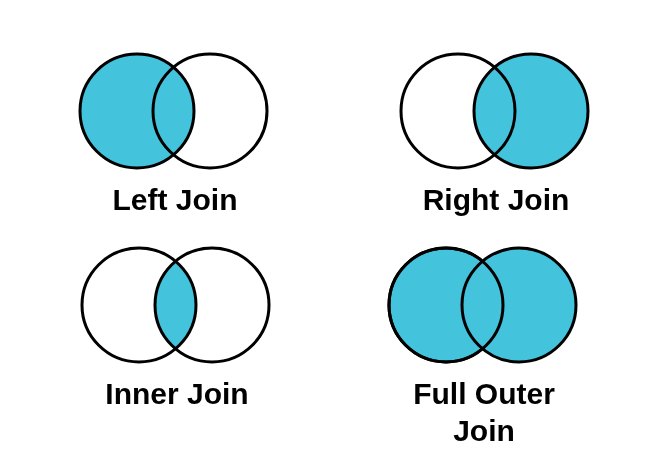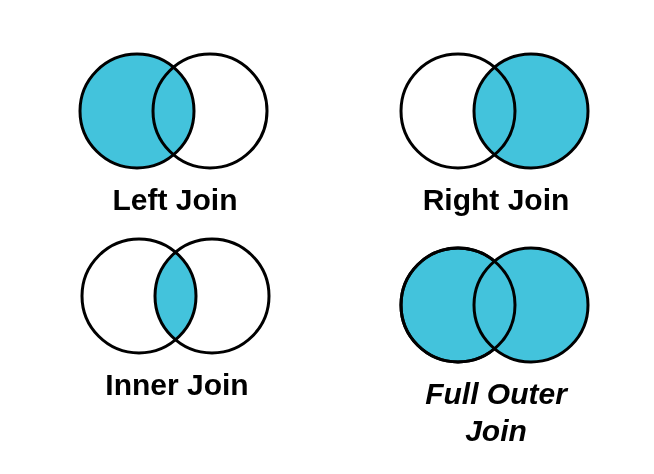--- a/index.html
+++ b/index.html
@@ -32,22 +32,22 @@
     margin-top: 7px;
     text-align: center;
     font-weight: 700;
     font-size: 30px;
     line-height: 37px;
     color: var(--text, #000000);
     letter-spacing: 0px;
   }
   .q1 { left: 73px;  top: 48px; }
   .q2 { left: 394px; top: 48px; }
-  .q3 { left: 75px;  top: 233px; }
-  .q4 { left: 394px; top: 242px; font-style: italic; }
+  .q3 { left: 75px;  top: 242px; }
+  .q4 { left: 382px; top: 242px; }
 </style>
 </head>
 <body>
 
 <div class="canvas">
 
   <figure class="diagram q1">
     <svg width="204" height="126" viewBox="0 0 204 126">
       <circle class="circle filled" cx="64" cy="63" r="57"></circle>
       <circle class="circle" cx="137" cy="63" r="57"></circle>

